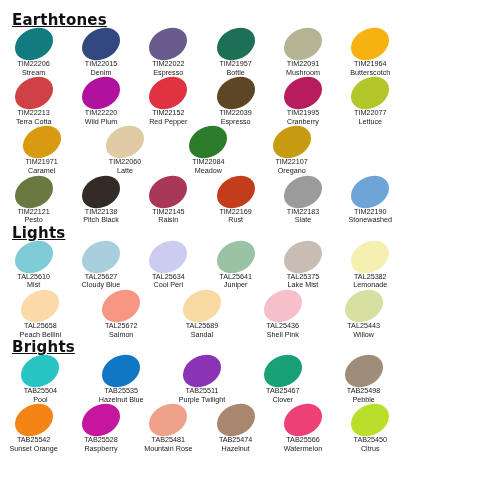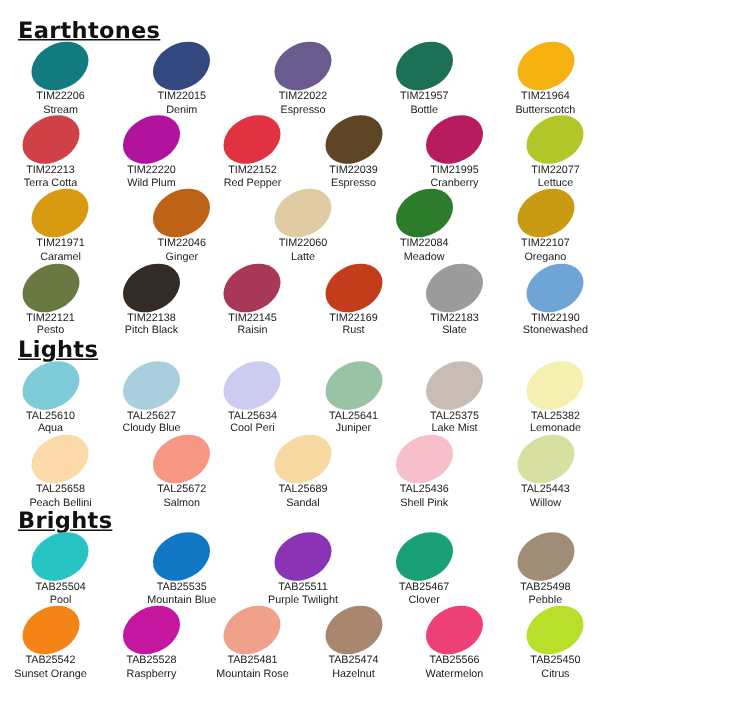--- a/index.html
+++ b/index.html
@@ -98,20 +98,25 @@
           <div class="swatch" style="background: rgb(106, 91, 142);"></div>
           <div class="code">TIM22022</div>
           <div class="name">Espresso</div>
         </div>
         <div class="cell">
           <div class="swatch" style="background: rgb(29, 112, 85);"></div>
           <div class="code">TIM21957</div>
           <div class="name">Bottle</div>
         </div>
         <div class="cell">
+          <div class="swatch" style="background: rgb(180, 180, 148);"></div>
+          <div class="code">TIM22091</div>
+          <div class="name">Mushroom</div>
+        </div>
+        <div class="cell">
           <div class="swatch" style="background: rgb(245, 178, 17);"></div>
           <div class="code">TIM21964</div>
           <div class="name">Butterscotch</div>
         </div>
       </div>
       <div class="row">
         <div class="cell">
           <div class="swatch" style="background: rgb(207, 65, 70);"></div>
           <div class="code">TIM22213</div>
           <div class="name">Terra Cotta</div>
@@ -142,25 +147,20 @@
           <div class="name">Lettuce</div>
         </div>
       </div>
       <div class="row">
         <div class="cell">
           <div class="swatch" style="background: rgb(215, 154, 16);"></div>
           <div class="code">TIM21971</div>
           <div class="name">Caramel</div>
         </div>
         <div class="cell">
-          <div class="swatch" style="background: rgb(189, 99, 24);"></div>
-          <div class="code">TIM22046</div>
-          <div class="name">Ginger</div>
-        </div>
-        <div class="cell">
           <div class="swatch" style="background: rgb(223, 204, 164);"></div>
           <div class="code">TIM22060</div>
           <div class="name">Latte</div>
         </div>
         <div class="cell">
           <div class="swatch" style="background: rgb(44, 124, 44);"></div>
           <div class="code">TIM22084</div>
           <div class="name">Meadow</div>
         </div>
         <div class="cell">
@@ -201,21 +201,21 @@
           <div class="name">Stonewashed</div>
         </div>
       </div>
     </div>
     <div class="section-heading head-lights">Lights</div>
     <div class="section">
       <div class="row">
         <div class="cell">
           <div class="swatch" style="background: rgb(127, 203, 216);"></div>
           <div class="code">TAL25610</div>
-          <div class="name">Aqua</div>
+          <div class="name">Mist</div>
         </div>
         <div class="cell">
           <div class="swatch" style="background: rgb(170, 207, 220);"></div>
           <div class="code">TAL25627</div>
           <div class="name">Cloudy Blue</div>
         </div>
         <div class="cell">
           <div class="swatch" style="background: rgb(204, 204, 240);"></div>
           <div class="code">TAL25634</div>
           <div class="name">Cool Peri</div>
@@ -268,21 +268,21 @@
     <div class="section">
       <div class="row">
         <div class="cell">
           <div class="swatch" style="background: rgb(40, 196, 196);"></div>
           <div class="code">TAB25504</div>
           <div class="name">Pool</div>
         </div>
         <div class="cell">
           <div class="swatch" style="background: rgb(17, 118, 196);"></div>
           <div class="code">TAB25535</div>
-          <div class="name">Mountain Blue</div>
+          <div class="name">Hazelnut Blue</div>
         </div>
         <div class="cell">
           <div class="swatch" style="background: rgb(139, 51, 181);"></div>
           <div class="code">TAB25511</div>
           <div class="name">Purple Twilight</div>
         </div>
         <div class="cell">
           <div class="swatch" style="background: rgb(25, 160, 119);"></div>
           <div class="code">TAB25467</div>
           <div class="name">Clover</div>

